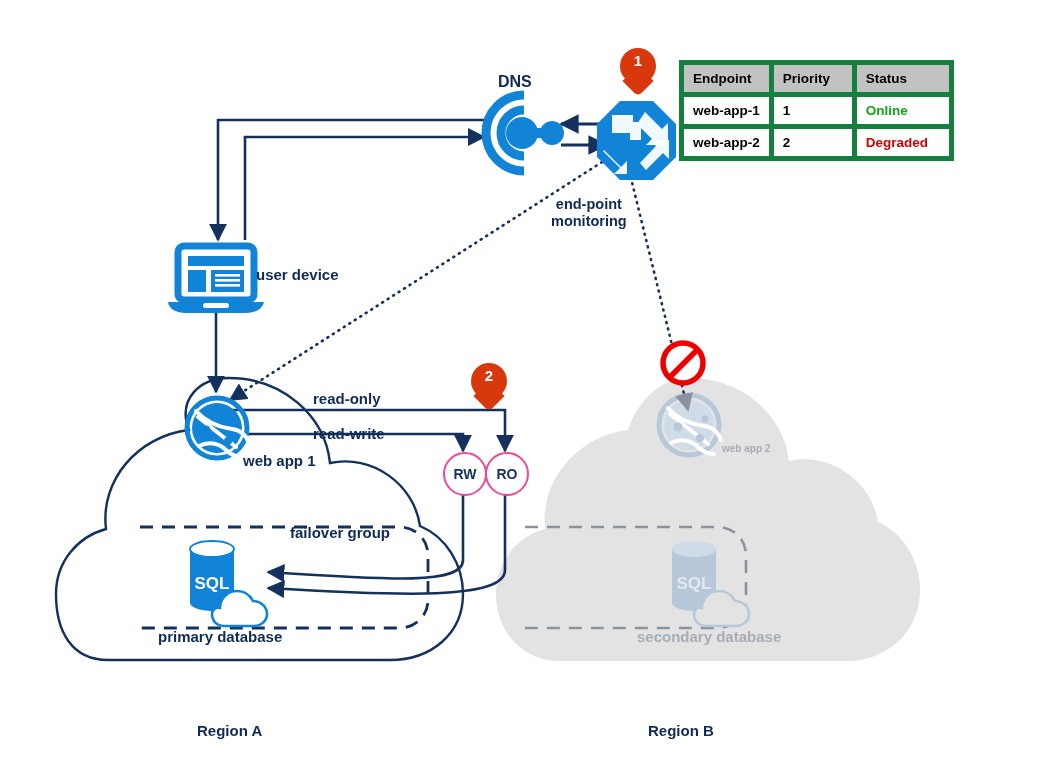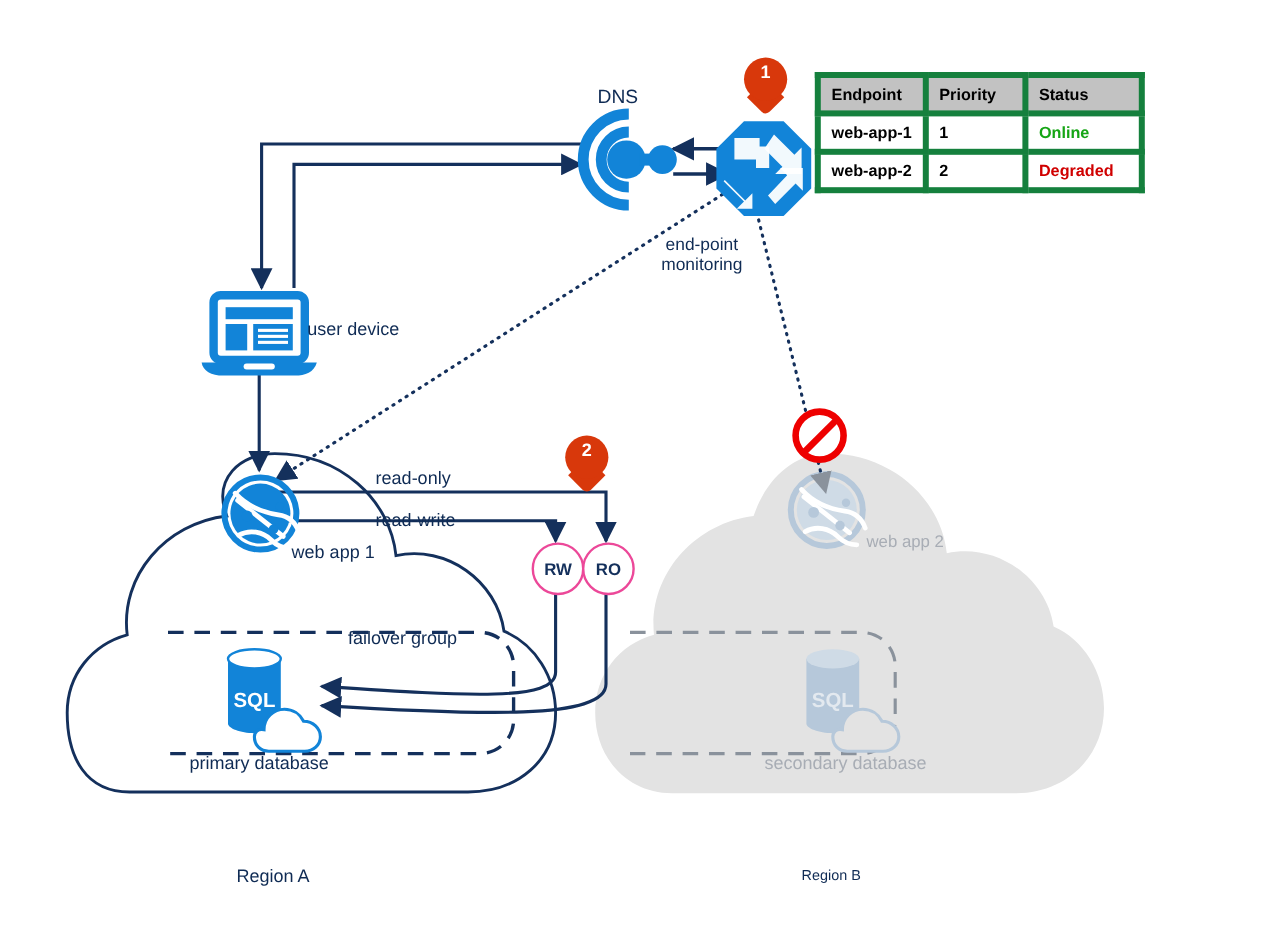--- a/index.html
+++ b/index.html
@@ -21,21 +21,21 @@
   #diagram-svg {
     position: absolute;
     left: 0;
     top: 0;
     width: 1055px;
     height: 783px;
   }
   .lbl {
     position: absolute;
     color: #0f2b54;
-    font-weight: normal;
+    font-weight: bold;
     font-family: "Liberation Sans", sans-serif;
     white-space: nowrap;
     line-height: 1.18;
   }
   .lbl-muted {
     color: #a8adb5;
   }
   
   #tm-panel {
     position: absolute;
@@ -267,39 +267,39 @@
 
   <div class="lbl" style="left:256px; top:266px; font-size:15px;">user device</div>
 
   <div class="lbl" style="left:551px; top:196px; font-size:14.5px; text-align:center;">
     <div>end-point</div>
     <div>monitoring</div>
   </div>
 
   <div class="lbl" style="left:243px; top:452px; font-size:15px;">web app 1</div>
 
-  <div class="lbl lbl-muted" style="left:722px; top:443px; font-size:14px;">web app 2</div>
+  <div class="lbl lbl-muted" style="left:722px; top:443px; font-size:10px;">web app 2</div>
 
   <div class="lbl" style="left:313px; top:390px; font-size:15px;text-align:center;">read-only</div>
 
   <div class="lbl" style="left:313px; top:425px; font-size:15px;">read-write</div>
 
   <div class="rwro" style="left:443px; top:452px;">RW</div>
 
   <div class="rwro" style="left:485px; top:452px;">RO</div>
 
   <div class="lbl" style="left:290px; top:524px; font-size:15px;">failover group</div>
 
   <div class="lbl" style="left:158px; top:628px; font-size:15px;">primary database</div>
 
   <div class="lbl lbl-muted" style="left:637px; top:628px; font-size:15px;">secondary database</div>
 
   <div class="lbl" style="left:197px; top:722px; font-size:15px;">Region A</div>
 
-  <div class="lbl" style="left:668px; top:722px; font-size:12px;">Region B</div>
+  <div class="lbl" style="left:648px; top:722px; font-size:15px;">Region B</div>
 
   <div class="pin" style="left:620px; top:48px;">
     <div class="pin-tail"></div>
     <div class="pin-body"></div>
     <div class="pin-num">1</div>
   </div>
 
   <div class="pin" style="left:471px; top:363px;">
     <div class="pin-tail"></div>
     <div class="pin-body"></div>

